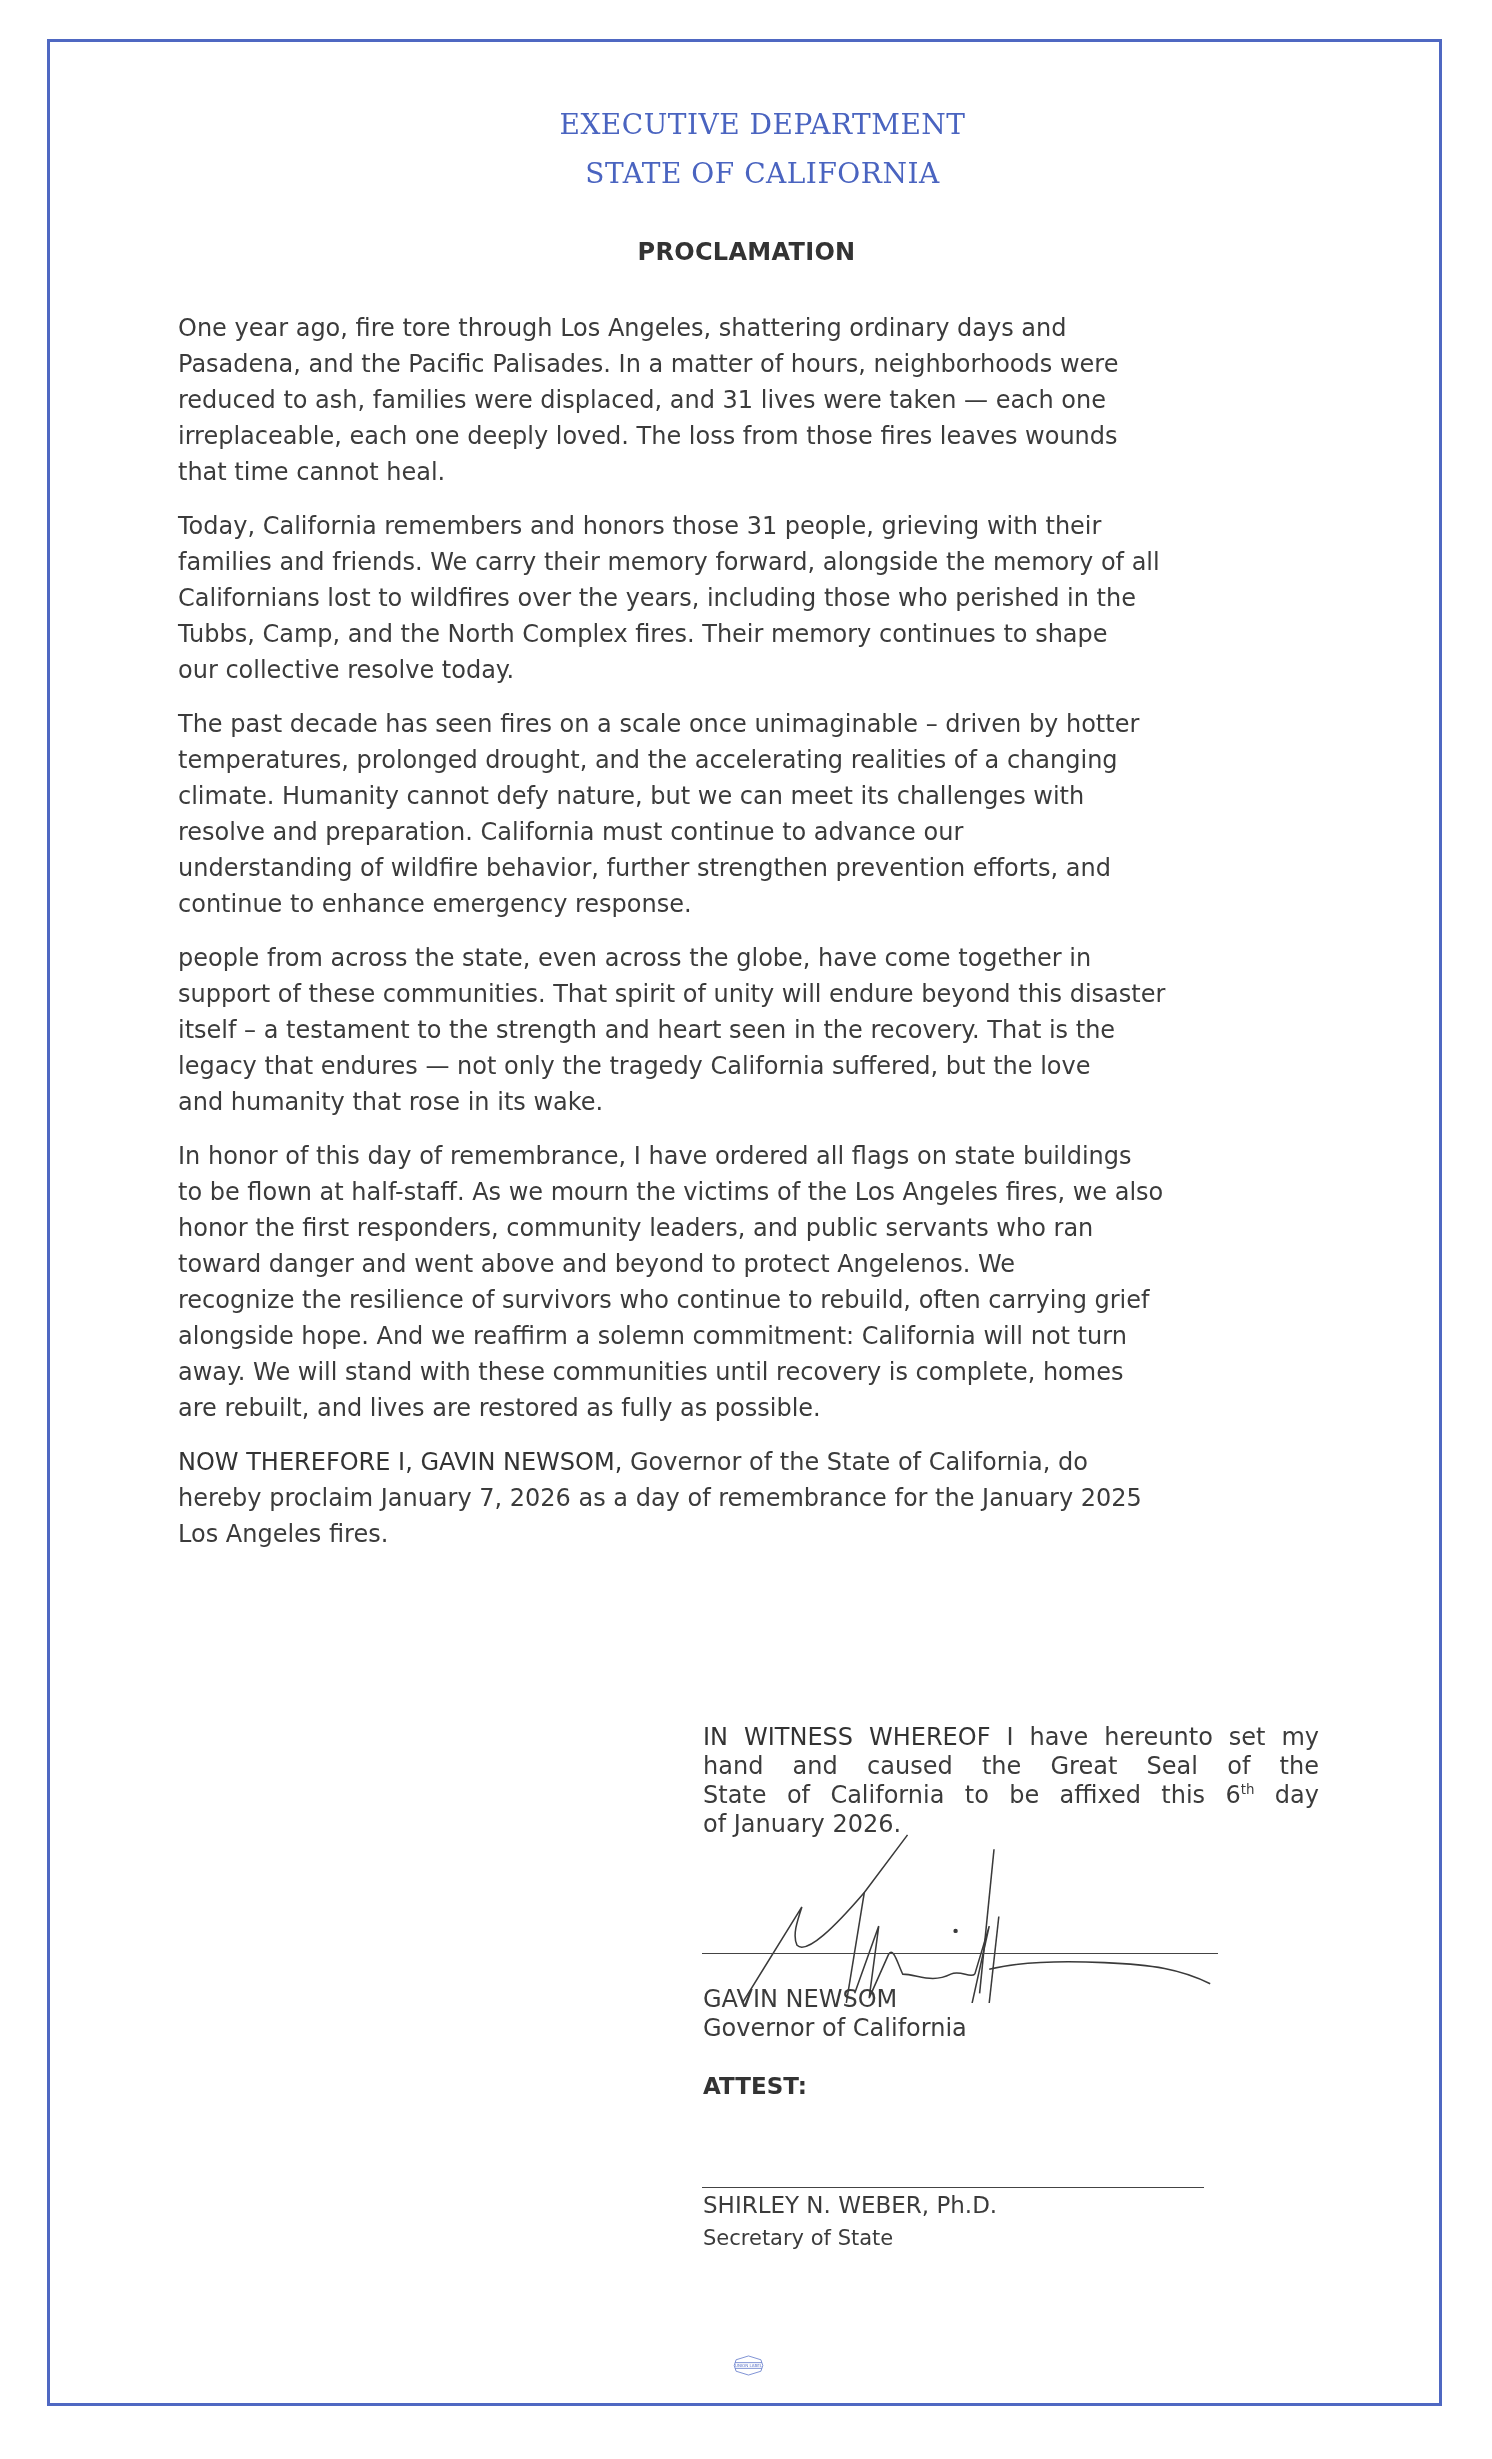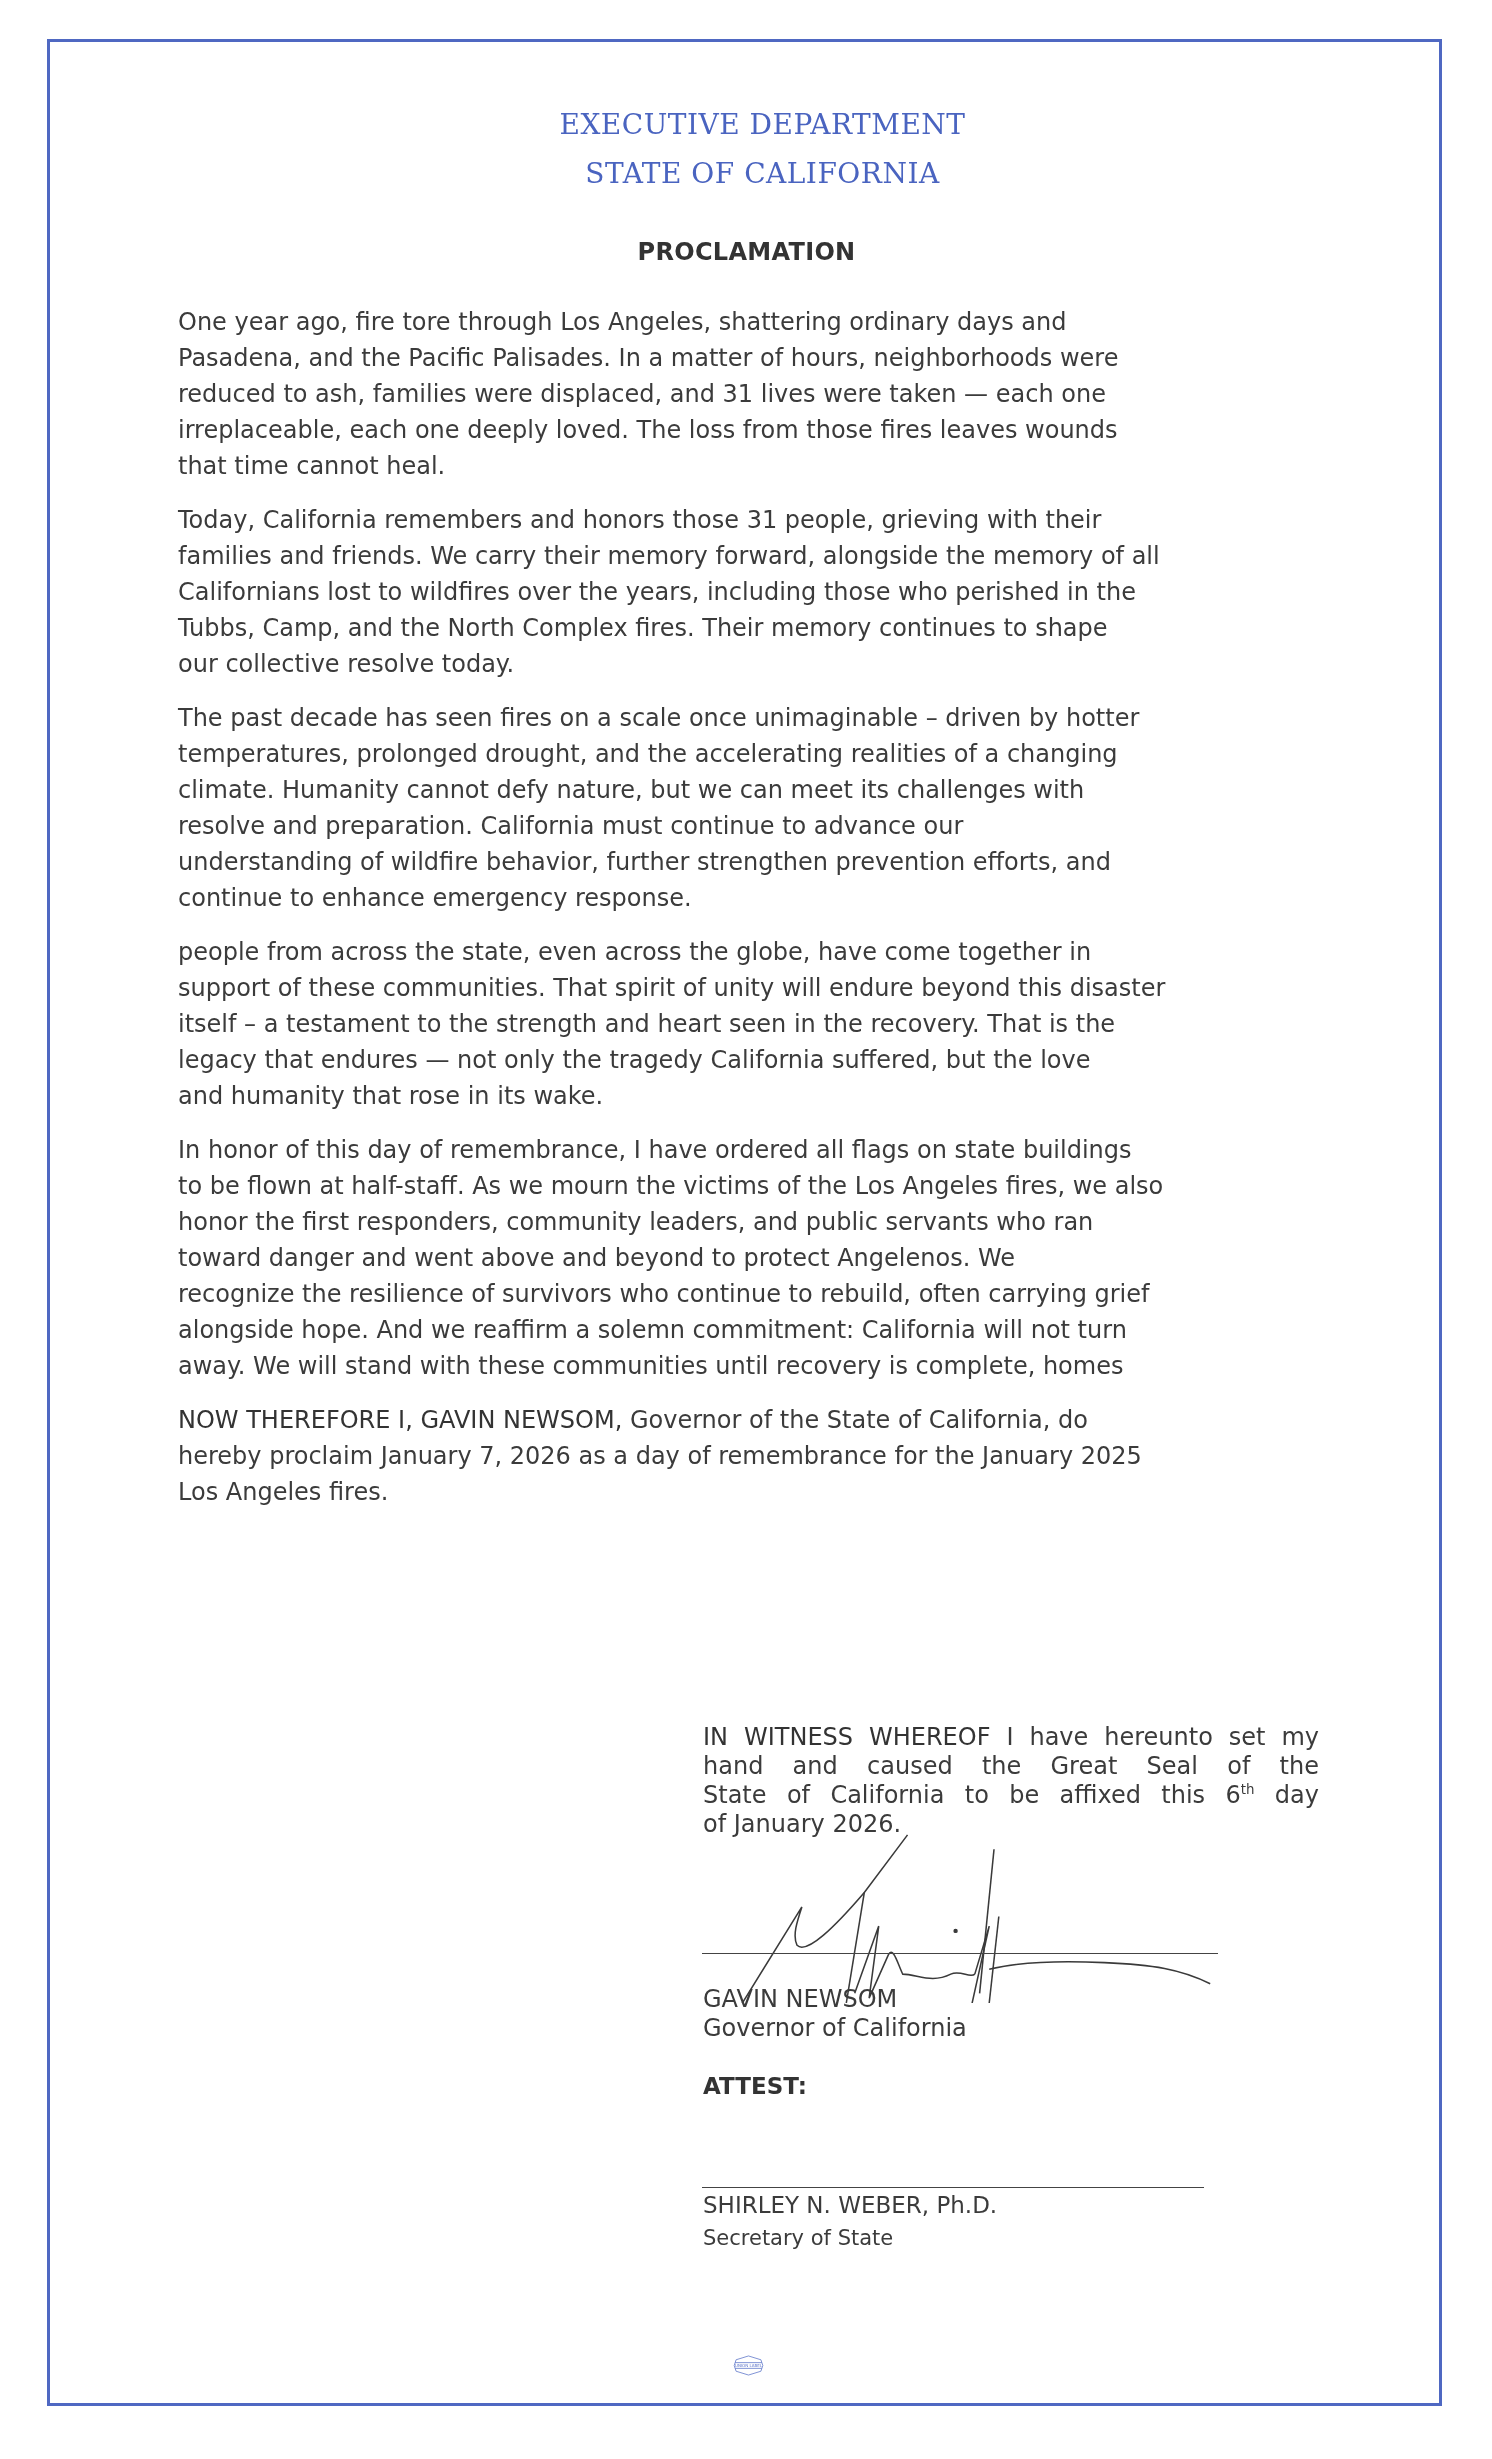--- a/index.html
+++ b/index.html
@@ -8,21 +8,21 @@
   .frame { position:absolute; left:47px; top:39px; width:1395px; height:2367px;
            border:3.8px solid #4f68c2; box-sizing:border-box; }
   .dept { position:absolute; left:0; width:1493px; text-align:center;
           font-family:"DejaVu Serif", serif; color:#4a64c0; font-size:28px;
           letter-spacing:0.5px; line-height:33px;padding-left:16px; }
   .dept.l1 { top:108px; }
   .dept.l2 { top:157px; }
   .title { position:absolute; left:0; width:1493px; top:238px; text-align:center;
            font-weight:bold; font-size:24px; color:#333; line-height:29px; letter-spacing:0.3px;}
   .body { position:absolute; left:178px; top:296px; width:1153px; font-size:24px; }
-  .para { margin:8px 0 18px 0; }
+  .para { margin:14px 0 18px 0; }
   .line { display:block; white-space:nowrap; line-height:36px; height:36px; }
   .b { font-weight:normal; color:#333; }
   .witness { position:absolute; left:703px; top:1723px; width:616px; font-size:24px; }
   .wline { display:block; line-height:29px; height:29px; text-align:justify; text-align-last:justify; white-space:nowrap; }
   .wline.last { text-align-last:left; }
   .sup { font-size:13.4px; vertical-align:super; line-height:0; }
   .sig-svg { position:absolute; left:701px; top:1830px; width:538px; height:173px; }
   .sigline { position:absolute; left:702px; top:1953px; width:516px; height:0; border-top:1.9px solid #444; }
   .signame { position:absolute; left:703px; top:1956px; font-size:24px; line-height:29px;margin-top:29px; }
   .signame .t { display:block; }
@@ -72,20 +72,21 @@
       <span class="line">and humanity that rose in its wake.</span>
     </div>
   <div class="para">
       <span class="line">In honor of this day of remembrance, I have ordered all flags on state buildings</span>
       <span class="line">to be flown at half-staff. As we mourn the victims of the Los Angeles fires, we also</span>
       <span class="line">honor the first responders, community leaders, and public servants who ran</span>
       <span class="line">toward danger and went above and beyond to protect Angelenos. We</span>
       <span class="line">recognize the resilience of survivors who continue to rebuild, often carrying grief</span>
       <span class="line">alongside hope. And we reaffirm a solemn commitment: California will not turn</span>
       <span class="line">away. We will stand with these communities until recovery is complete, homes</span>
+      <span class="line">are rebuilt, and lives are restored as fully as possible.</span>
     </div>
   <div class="para">
     <span class="line"><span class="b">NOW THEREFORE I, GAVIN NEWSOM,</span><span> Governor of the State of California, do</span></span>
     <span class="line">hereby proclaim January 7, 2026 as a day of remembrance for the January 2025</span>
     <span class="line">Los Angeles fires.</span>
   </div>
 </div>
 
 <div class="witness">
   <span class="wline"><span class="b">IN WITNESS WHEREOF</span><span> I have hereunto set my</span></span>

